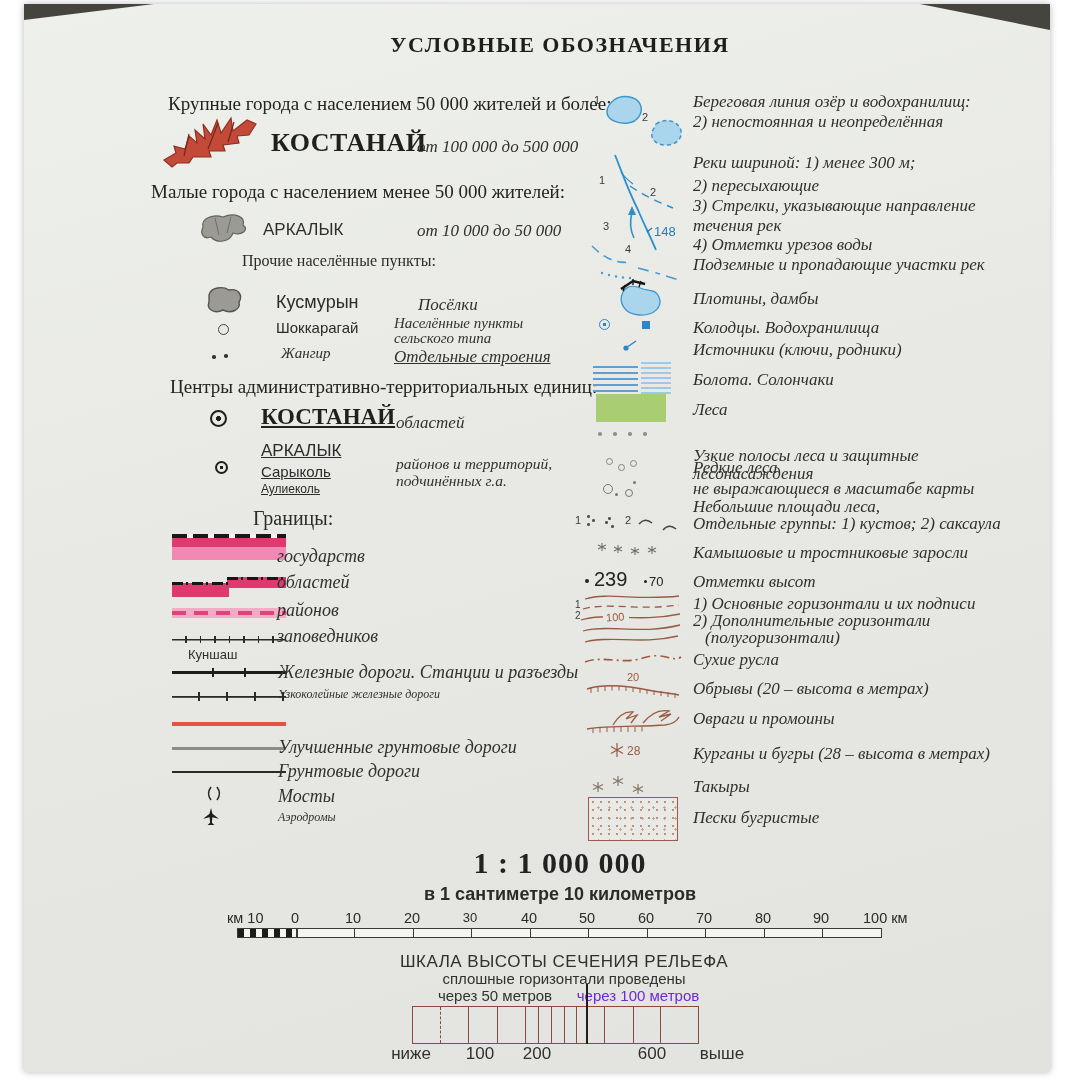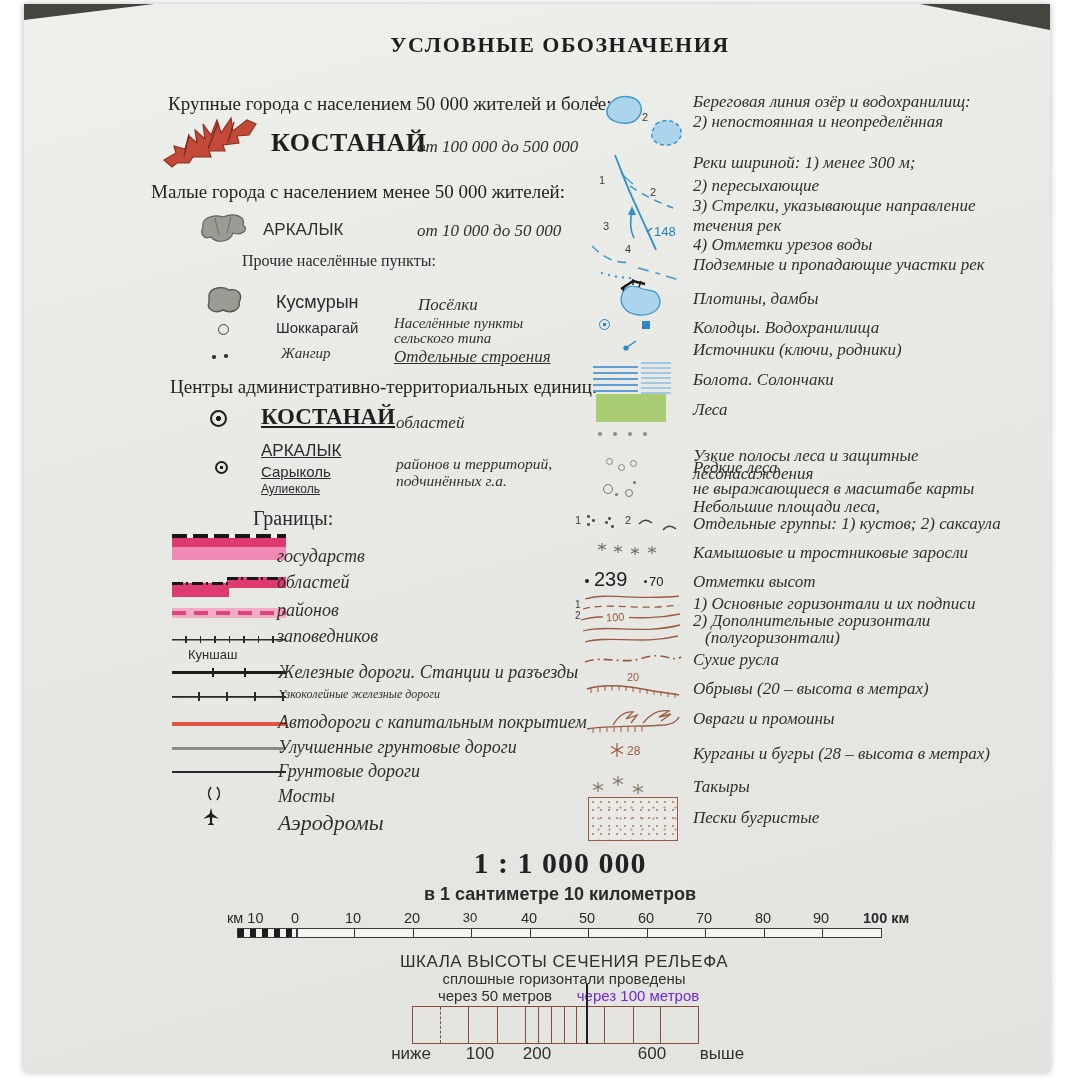--- a/index.html
+++ b/index.html
@@ -123,37 +123,36 @@
     <div style="position:absolute;left:72px;top:0;width:2px;height:9px;background:#1c1c1a;"></div>
   </div>
   <div class="abs it" style="left:278px;top:662px;font-size:18px;">Железные дороги. Станции и разъезды</div>
 
   <div class="band" style="left:172px;top:692px;width:114px;height:9px;
               background:linear-gradient(#2a2a2a,#2a2a2a) 0 4px/100% 1.8px no-repeat,
                          repeating-linear-gradient(90deg,transparent 0 26px,#2a2a2a 26px 28px);"></div>
   <div class="abs it" style="left:278px;top:687px;font-size:12px;">Узкоколейные железные дороги</div>
 
   <div class="band" style="left:172px;top:722px;width:114px;height:3.5px;background:#e05541;"></div>
-  <div class="abs it" style="left:278px;top:712px;font-size:18px;">Автодороги с капитальным покрытием</div>
 
   <div class="band" style="left:172px;top:747px;width:114px;height:2.5px;background:#8b8b87;"></div>
   <div class="abs it" style="left:278px;top:737px;font-size:18px;">Улучшенные грунтовые дороги</div>
 
   <div class="band" style="left:172px;top:771px;width:114px;height:1.6px;background:#2a2a2a;"></div>
   <div class="abs it" style="left:278px;top:761px;font-size:18px;">Грунтовые дороги</div>
 
   <svg class="abs" style="left:206px;top:786px;" width="16" height="15" viewBox="0 0 16 15">
     <path d="M5,1 C2,5 2,10 5,14 M11,1 C14,5 14,10 11,14" stroke="#2a2a2a" stroke-width="1.6" fill="none"></path>
   </svg>
   <div class="abs it" style="left:278px;top:786px;font-size:18px;">Мосты</div>
 
   <svg class="abs" style="left:202px;top:808px;" width="18" height="18" viewBox="0 0 16 16">
     <path d="M8,0 L9.3,5 L15,9.5 L9.2,8.3 L8.8,13 L11,15 L5,15 L7.2,13 L6.8,8.3 L1,9.5 L6.7,5 Z" fill="#1e1e1c"></path>
   </svg>
-  <div class="abs it" style="left:278px;top:810px;font-size:22px;text-align:center;">Аэродромы</div>
+  <div class="abs it" style="left:278px;top:810px;font-size:12px;text-align:center;">Аэродромы</div>
 
   <svg class="abs" style="left:592px;top:90px;" width="96" height="62" viewBox="0 0 96 62">
     <text x="2" y="14" font-size="11" fill="#3a3a38">1</text>
     <path d="M22,10 C30,4 44,6 48,14 C52,22 46,32 36,33 C26,34 15,30 15,22 C15,16 18,13 22,10 Z" fill="#abd5ec" stroke="#3e97cc" stroke-width="1.5"></path>
     <text x="50" y="31" font-size="11" fill="#3a3a38">2</text>
     <path d="M64,34 C72,28 84,30 88,38 C92,46 86,54 76,55 C66,56 58,50 60,42 Z" fill="#abd5ec" stroke="#3e97cc" stroke-width="1.5" stroke-dasharray="4 3"></path>
   </svg>
   <div class="abs" style="left:693px;top:92px;width:330px;">
     <div class="rl">Береговая линия озёр и водохранилищ:</div>
     <div class="rl">2) непостоянная и неопределённая</div>
@@ -379,21 +378,21 @@
     <span class="abs sans" style="left:70px;top:0;font-size:14.5px;transform:translateX(-50%);">0</span>
     <span class="abs sans" style="left:128px;top:0;font-size:14.5px;transform:translateX(-50%);">10</span>
     <span class="abs sans" style="left:187px;top:0;font-size:14.5px;transform:translateX(-50%);">20</span>
     <span class="abs sans" style="left:245px;top:0;font-size:13px;transform:translateX(-50%);">30</span>
     <span class="abs sans" style="left:304px;top:0;font-size:14.5px;transform:translateX(-50%);">40</span>
     <span class="abs sans" style="left:362px;top:0;font-size:14.5px;transform:translateX(-50%);">50</span>
     <span class="abs sans" style="left:421px;top:0;font-size:14.5px;transform:translateX(-50%);">60</span>
     <span class="abs sans" style="left:479px;top:0;font-size:14.5px;transform:translateX(-50%);">70</span>
     <span class="abs sans" style="left:538px;top:0;font-size:14.5px;transform:translateX(-50%);">80</span>
     <span class="abs sans" style="left:596px;top:0;font-size:14.5px;transform:translateX(-50%);">90</span>
-    <span class="abs sans" style="left:638px;top:0;font-size:14.5px;font-weight:bold;">100 км</span>
+    <span class="abs sans" style="left:638px;top:0;font-size:14.5px;">100 км</span>
     <div class="abs" style="left:12px;top:18px;width:643px;height:8px;border:1px solid #3a3a38;background:#f4f4f0;">
       <div style="position:absolute;left:0;top:0;width:58px;height:100%;
                   background:repeating-linear-gradient(90deg,#1c1c1a 0 6px,#f4f4f0 6px 12px);"></div>
       <div class="abs" style="left:58px;top:0;width:1.5px;height:8px;background:#3a3a38;"></div>
       <div class="abs" style="left:116px;top:0;width:1px;height:8px;background:#3a3a38;"></div>
       <div class="abs" style="left:175px;top:0;width:1px;height:8px;background:#3a3a38;"></div>
       <div class="abs" style="left:233px;top:0;width:1px;height:8px;background:#3a3a38;"></div>
       <div class="abs" style="left:292px;top:0;width:1px;height:8px;background:#3a3a38;"></div>
       <div class="abs" style="left:350px;top:0;width:1px;height:8px;background:#3a3a38;"></div>
       <div class="abs" style="left:409px;top:0;width:1px;height:8px;background:#3a3a38;"></div>

